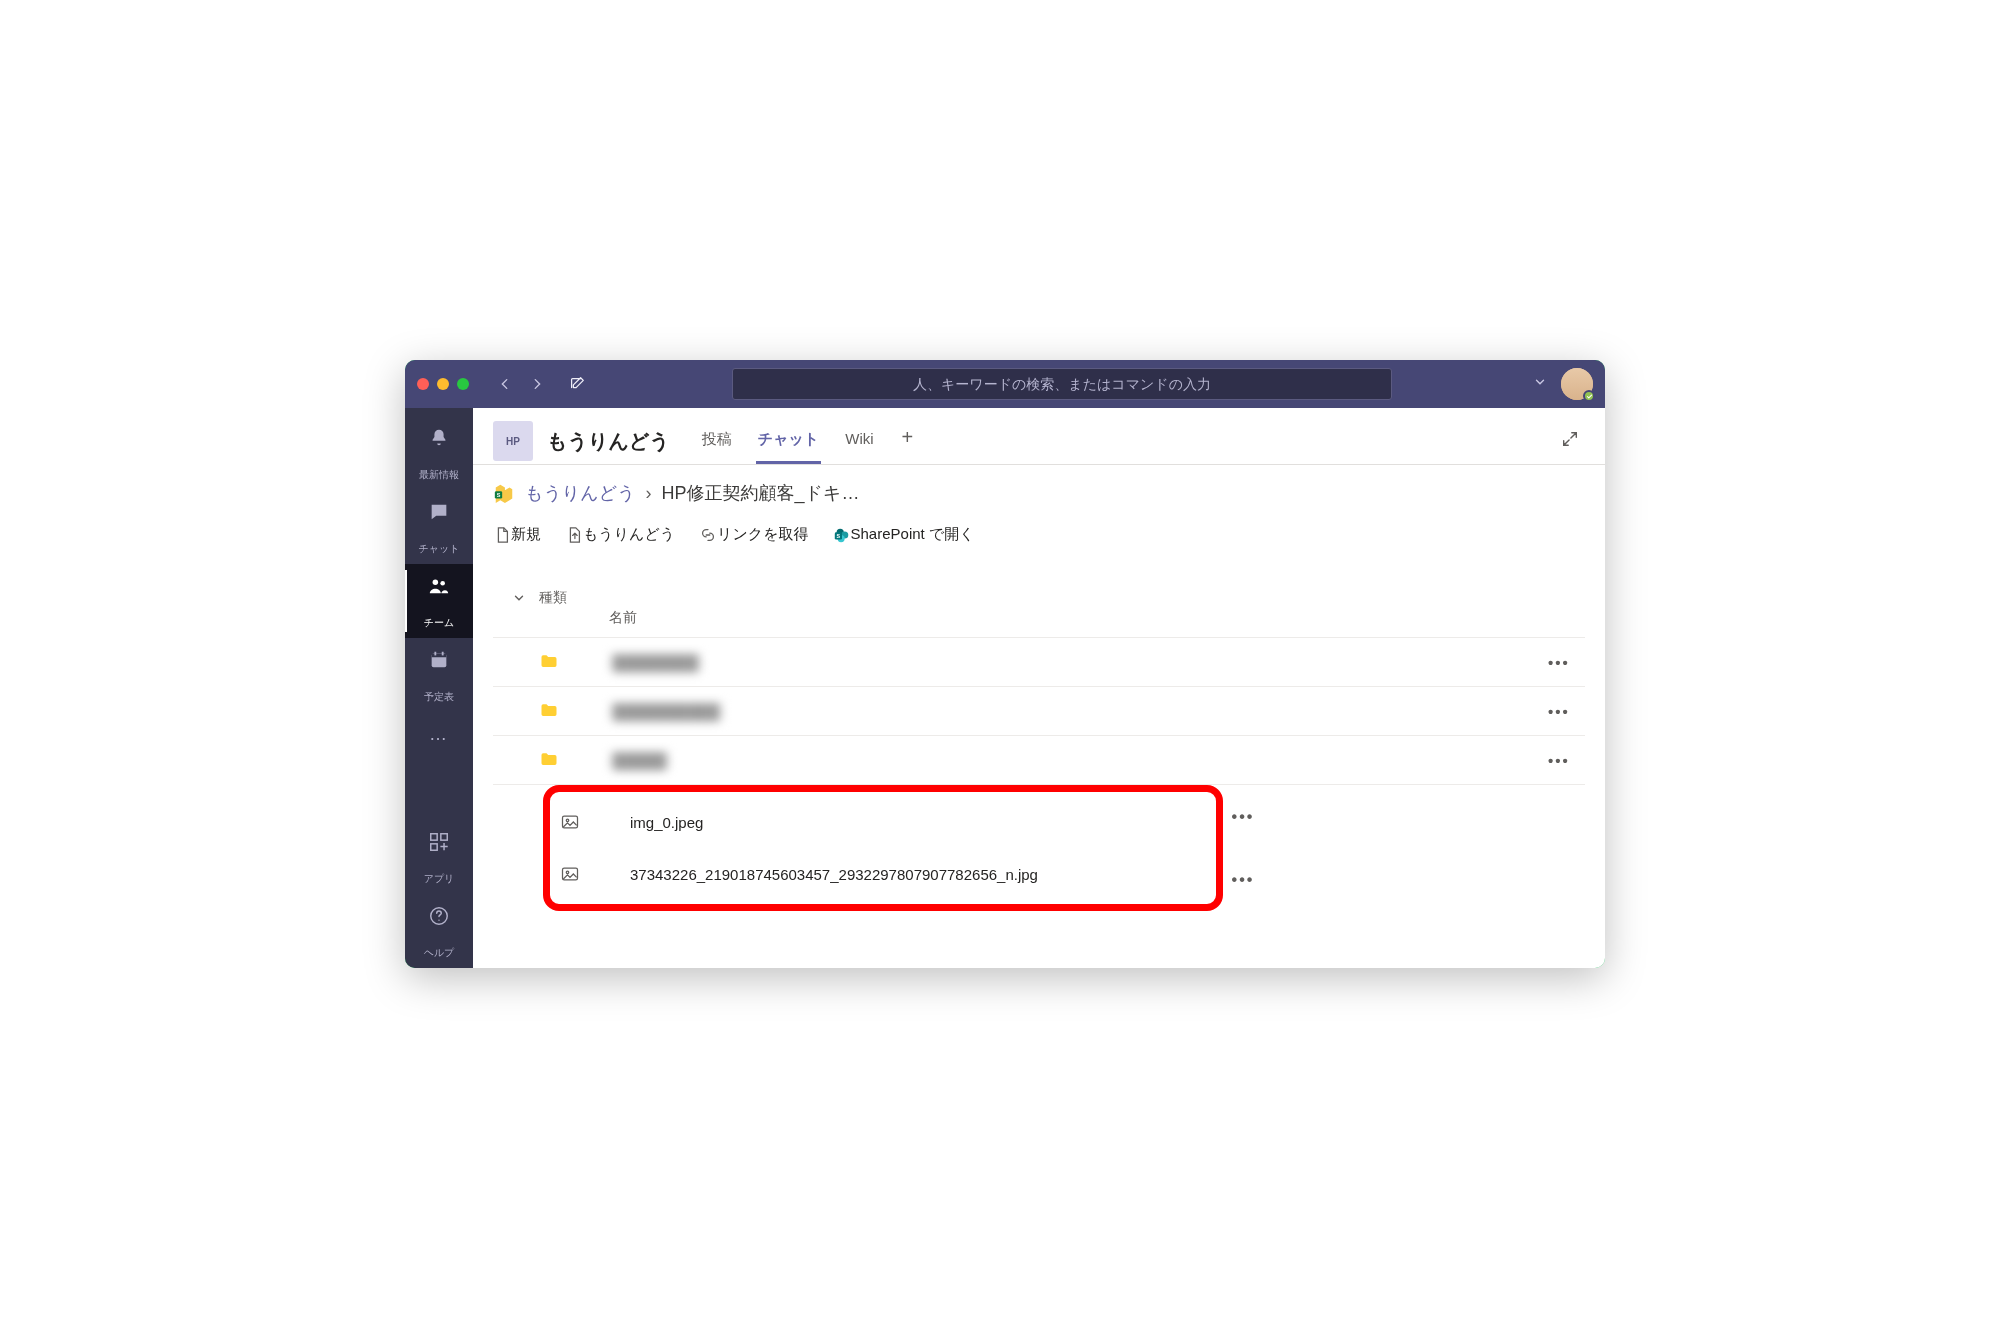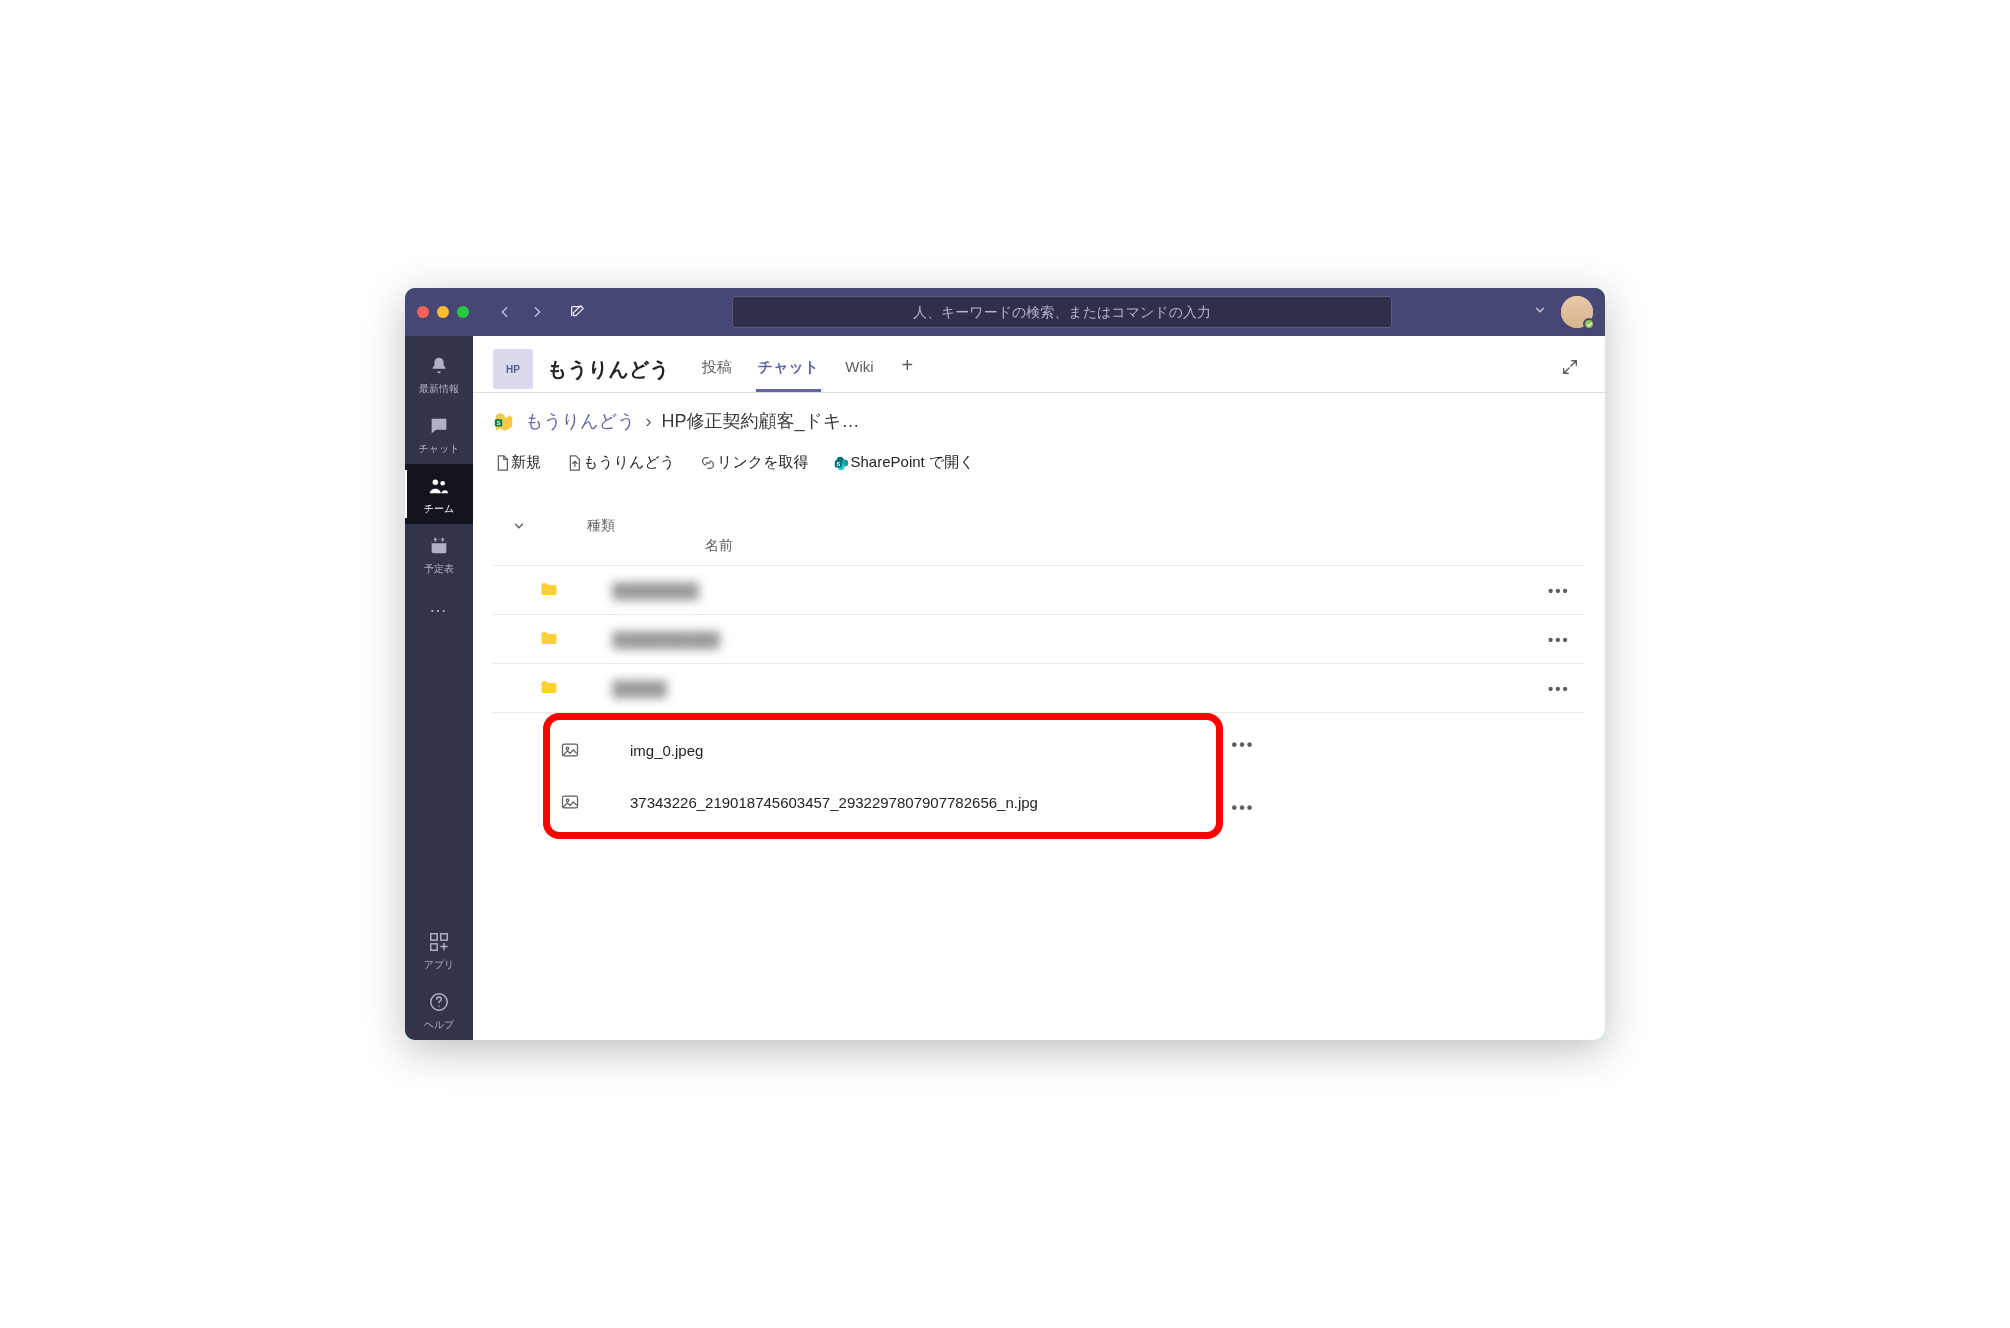--- a/index.html
+++ b/index.html
@@ -6,21 +6,21 @@
   body {
     font-family: -apple-system, BlinkMacSystemFont, "Segoe UI", "Hiragino Sans", "Hiragino Kaku Gothic ProN", Meiryo, sans-serif;
     background: #ffffff;
     display: flex;
     align-items: center;
     justify-content: center;
     min-height: 100vh;
   }
   .window {
     width: 1200px;
-    height: 752px;
+    height: 608px;
     background: #22c55e;
     border-radius: 10px;
     box-shadow: 0 10px 40px rgba(0,0,0,0.25);
     overflow: hidden;
     display: flex;
     flex-direction: column;
   }
   
   .titlebar {
     height: 48px;
@@ -93,21 +93,21 @@
     background: #33344a;
     display: flex;
     flex-direction: column;
     align-items: center;
     padding-top: 8px;
   }
   .rail-item {
     width: 68px;
     padding: 10px 0 8px;
     display: flex; flex-direction: column;
-    align-items: center; gap: 4px;
+    align-items: center; gap: 18px;
     color: #b1b0c9;
     font-size: 10px;
     cursor: pointer;
     position: relative;
     text-align: right;
   }
   .rail-item.active {
     color: #fff;
     background: #14141f;
   }
@@ -158,21 +158,21 @@
   .breadcrumb { display: flex; align-items: center; gap: 10px; font-size: 18px; margin-bottom: 20px; }
   .sp-icon { width:22px;height:22px; }
   .crumb-link { color: #6264a7; cursor: pointer; }
   .crumb-sep { color: #605e5c; }
   .crumb-current { color: #3b3a39; text-align: center; }
   
   .file-toolbar { display: flex; gap: 24px; align-items: center; font-size: 15px; color:#252423; margin-bottom: 14px; flex-wrap:wrap;}
   .tb-item { display: flex; align-items: center; cursor: pointer; }
   .tb-item svg { width: 18px; height: 18px; }
   
-  .list-header { display:flex; align-items:center; padding: 10px 6px; border-bottom:1px solid #edebe9; color:#605e5c; font-size:14px;gap:48px;}
+  .list-header { display:flex; align-items:center; padding: 10px 6px; border-bottom:1px solid #edebe9; color:#605e5c; font-size:14px;}
   .col-check { width: 40px; display:flex;align-items:center;justify-content:center;}
   .col-type { width: 70px; }
   .col-name { flex: 1; margin-top: 41px; }
   
   .row { display:flex; align-items:center; padding: 14px 6px; border-bottom:1px solid #edebe9; font-size:15px; color:#252423;}
   .row .col-check{}
   .row-icon { width:70px; display:flex; align-items:center;}
   .row-icon svg{ width:20px;height:20px;}
   .folder-icon { fill:#ffcf33; }
   .image-icon { stroke:#605e5c; fill:none; stroke-width:1.5;}

